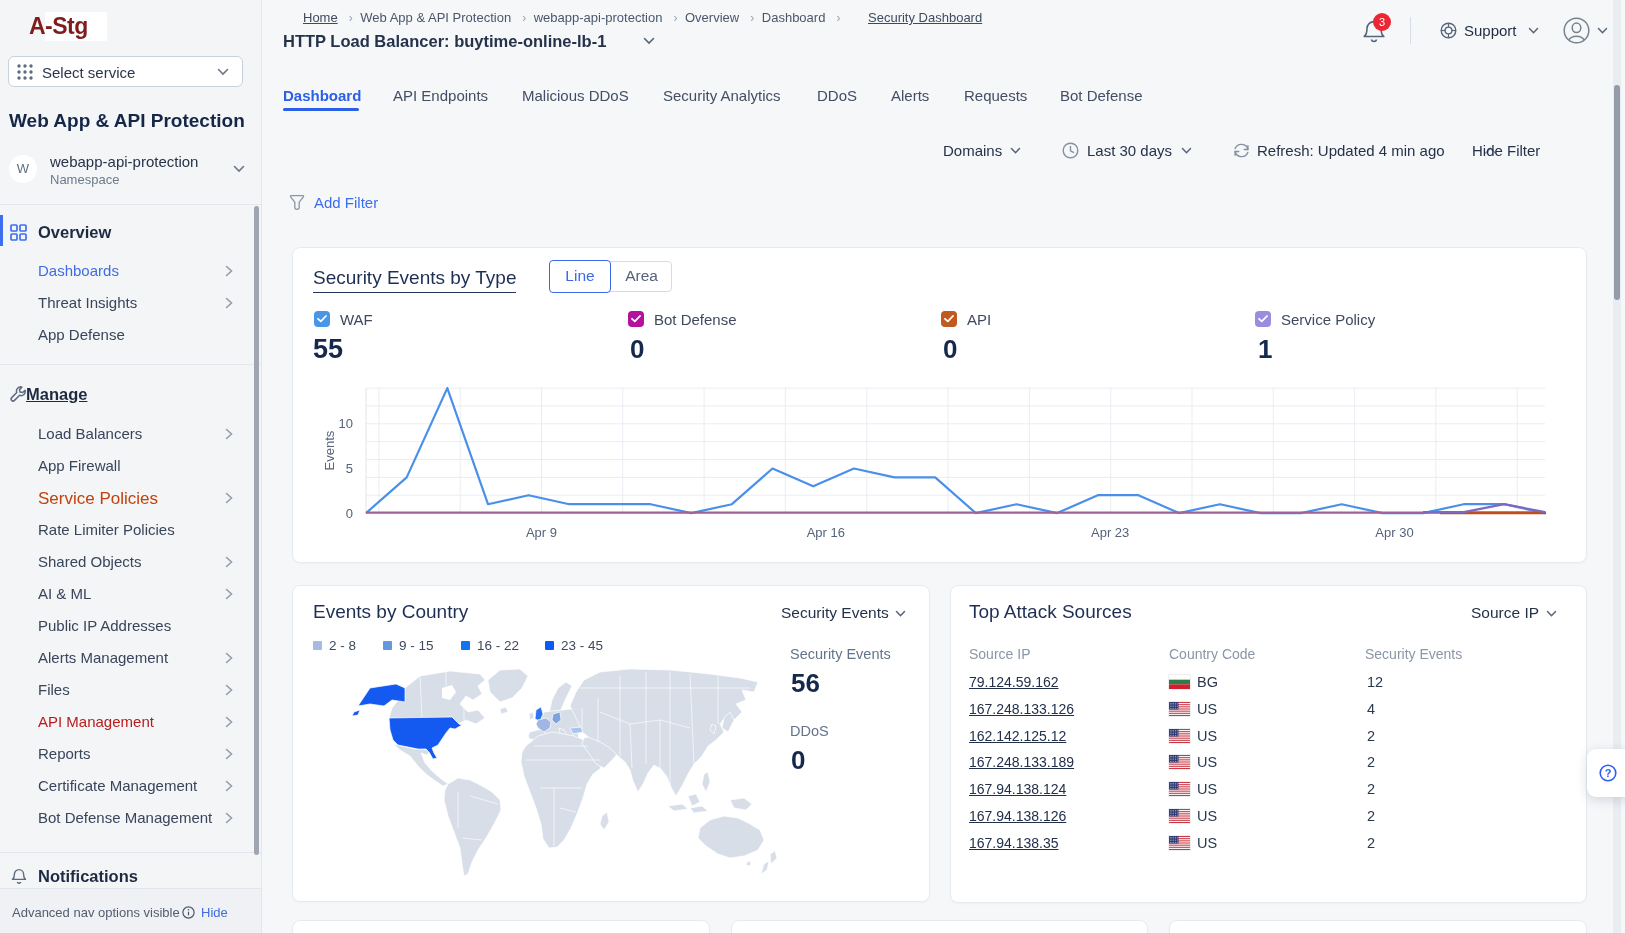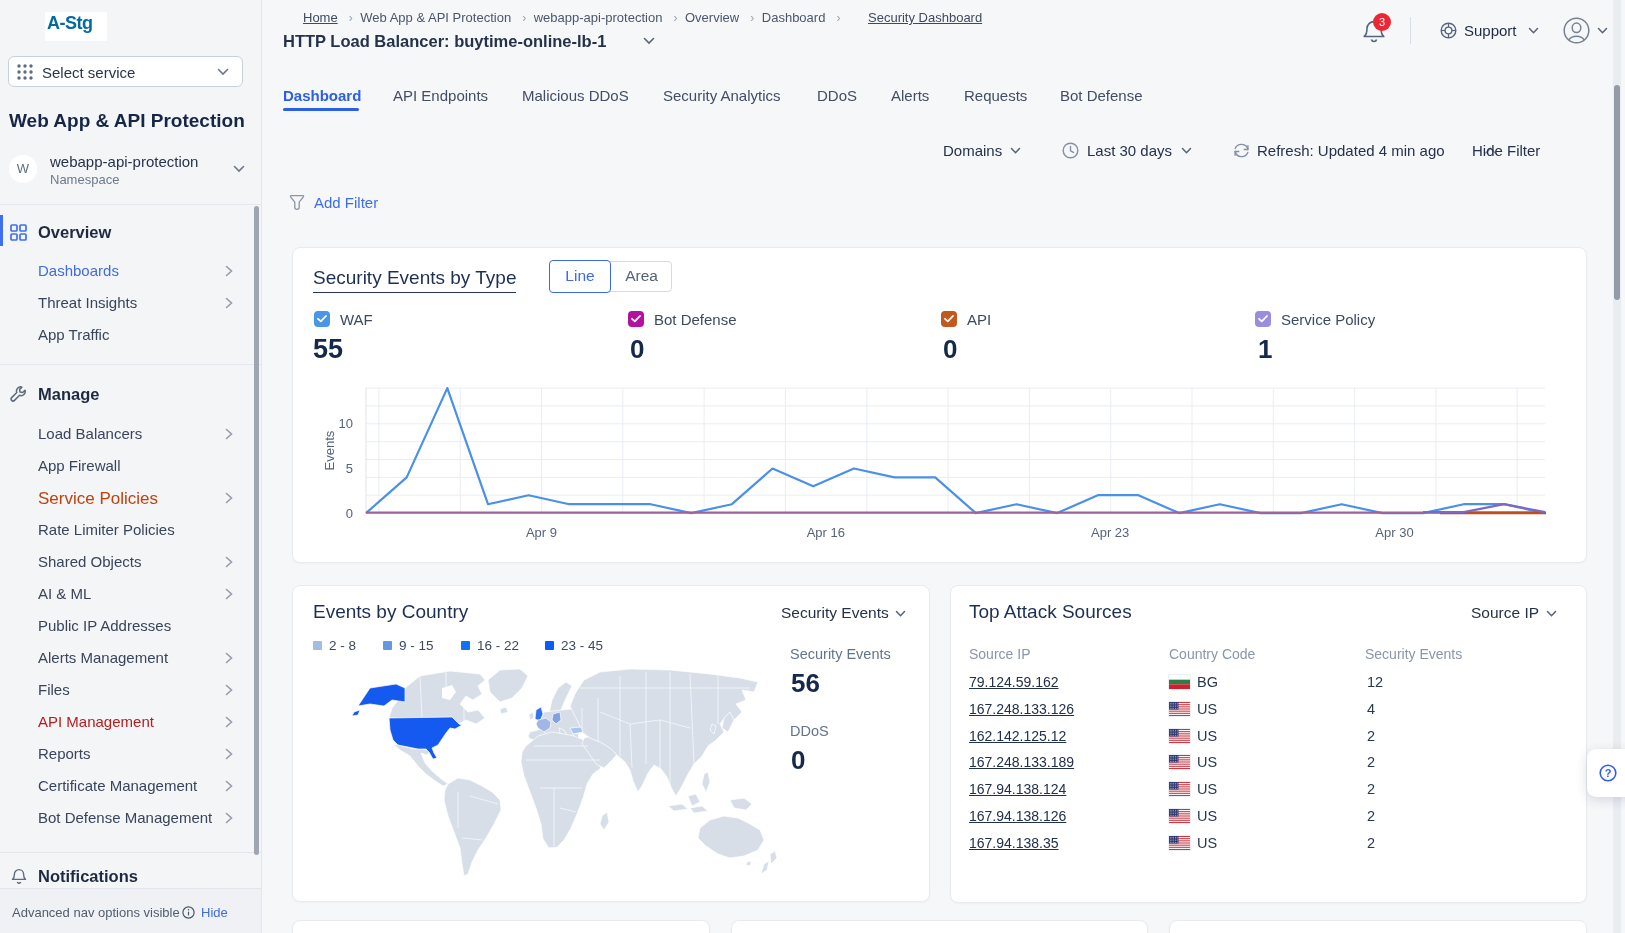--- a/index.html
+++ b/index.html
@@ -8,21 +8,21 @@
 .abs { position:absolute; }
 .card { position:absolute; background:#fff; border:1px solid #e7ebf0; border-radius:8px; box-shadow:0 1px 2px rgba(30,45,80,0.03); }
 svg { display:block; }
 .u { text-decoration:underline;margin-left:20px; }
 </style>
 </head>
 <body>
 
 <div class="abs" style="left:0;top:0;width:262px;height:933px;background:#f4f5f7;border-right:1px solid #e3e7ed;">
   <div class="abs" style="left:45px;top:12px;width:62px;height:29px;background:#fff;"></div>
-  <div class="abs" style="left:47px;top:13px;font-size:18px;font-weight:bold;color:#0369a1;letter-spacing:-0.5px;">A-Stg</div>
+  <div class="abs" style="left:29px;top:13px;font-size:23px;font-weight:bold;color:#7f1d1d;letter-spacing:-0.5px;">A-Stg</div>
 
   <div class="abs" style="left:8px;top:56px;width:235px;height:31px;background:#fff;border:1px solid #c9d1db;border-radius:6px;"></div>
   <svg class="abs" style="left:16px;top:63px" width="18" height="18" viewBox="0 0 18 18">
     <g fill="#5c6b7e">
       <circle cx="3" cy="3" r="1.7"></circle>
         <circle cx="9" cy="3" r="1.7"></circle>
         <circle cx="15" cy="3" r="1.7"></circle>
       <circle cx="3" cy="9" r="1.7"></circle>
         <circle cx="9" cy="9" r="1.7"></circle>
         <circle cx="15" cy="9" r="1.7"></circle>
@@ -59,26 +59,26 @@
   <div class="abs" style="left:38px;top:223px;font-size:16.5px;font-weight:bold;color:#1d2a40;">Overview</div>
 </div>
 <div class="abs" style="left:38px;top:262px;font-size:15px;color:#3f6ce0;">Dashboards</div>
 <svg class="abs" style="left:225px;top:265px" width="8" height="12" viewBox="0 0 8 12">
     <path d="M1.5 1.5 L6.5 6 L1.5 10.5" fill="none" stroke="#939dab" stroke-width="1.6" stroke-linecap="round"></path>
   </svg>
 <div class="abs" style="left:38px;top:294px;font-size:15px;color:#39455a;">Threat Insights</div>
 <svg class="abs" style="left:225px;top:297px" width="8" height="12" viewBox="0 0 8 12">
     <path d="M1.5 1.5 L6.5 6 L1.5 10.5" fill="none" stroke="#939dab" stroke-width="1.6" stroke-linecap="round"></path>
   </svg>
-<div class="abs" style="left:38px;top:326px;font-size:15px;color:#39455a;">App Traffic</div>
+<div class="abs" style="left:38px;top:326px;font-size:15px;color:#39455a;">App Defense</div>
 <div class="abs" style="left:0;top:364px;width:261px;height:1px;background:#e4e8ee;"></div>
 <svg class="abs" style="left:10px;top:386px" width="17" height="17" viewBox="0 0 17 17">
     <path d="M15 4.2 a4.1 4.1 0 0 1 -5.4 5.1 L4.5 14.4 a1.9 1.9 0 0 1 -2.8 -2.8 L6.8 6.5 A4.1 4.1 0 0 1 11.9 1.1 L9.6 3.4 L10 6.1 L12.7 6.5 Z" fill="none" stroke="#5c6b7e" stroke-width="1.5" stroke-linejoin="round"></path>
   </svg>
-<div class="abs" style="left:38px;top:385px;font-size:16.5px;font-weight:bold;color:#1d2a40;">Manage</div>
+<div class="abs" style="left:26px;top:385px;font-size:16.5px;font-weight:bold;color:#1d2a40;text-decoration:underline;">Manage</div>
 <div class="abs" style="left:38px;top:425px;font-size:15px;color:#39455a;">Load Balancers</div>
 <svg class="abs" style="left:225px;top:428px" width="8" height="12" viewBox="0 0 8 12">
     <path d="M1.5 1.5 L6.5 6 L1.5 10.5" fill="none" stroke="#939dab" stroke-width="1.6" stroke-linecap="round"></path>
   </svg>
 <div class="abs" style="left:38px;top:457px;font-size:15px;color:#39455a;">App Firewall</div>
 <div class="abs" style="left:38px;top:489px;font-size:17px;color:#c2410c;">Service Policies</div>
 <svg class="abs" style="left:225px;top:492px" width="8" height="12" viewBox="0 0 8 12">
     <path d="M1.5 1.5 L6.5 6 L1.5 10.5" fill="none" stroke="#939dab" stroke-width="1.6" stroke-linecap="round"></path>
   </svg>
 <div class="abs" style="left:38px;top:521px;font-size:15px;color:#39455a;text-align:center;">Rate Limiter Policies</div>

